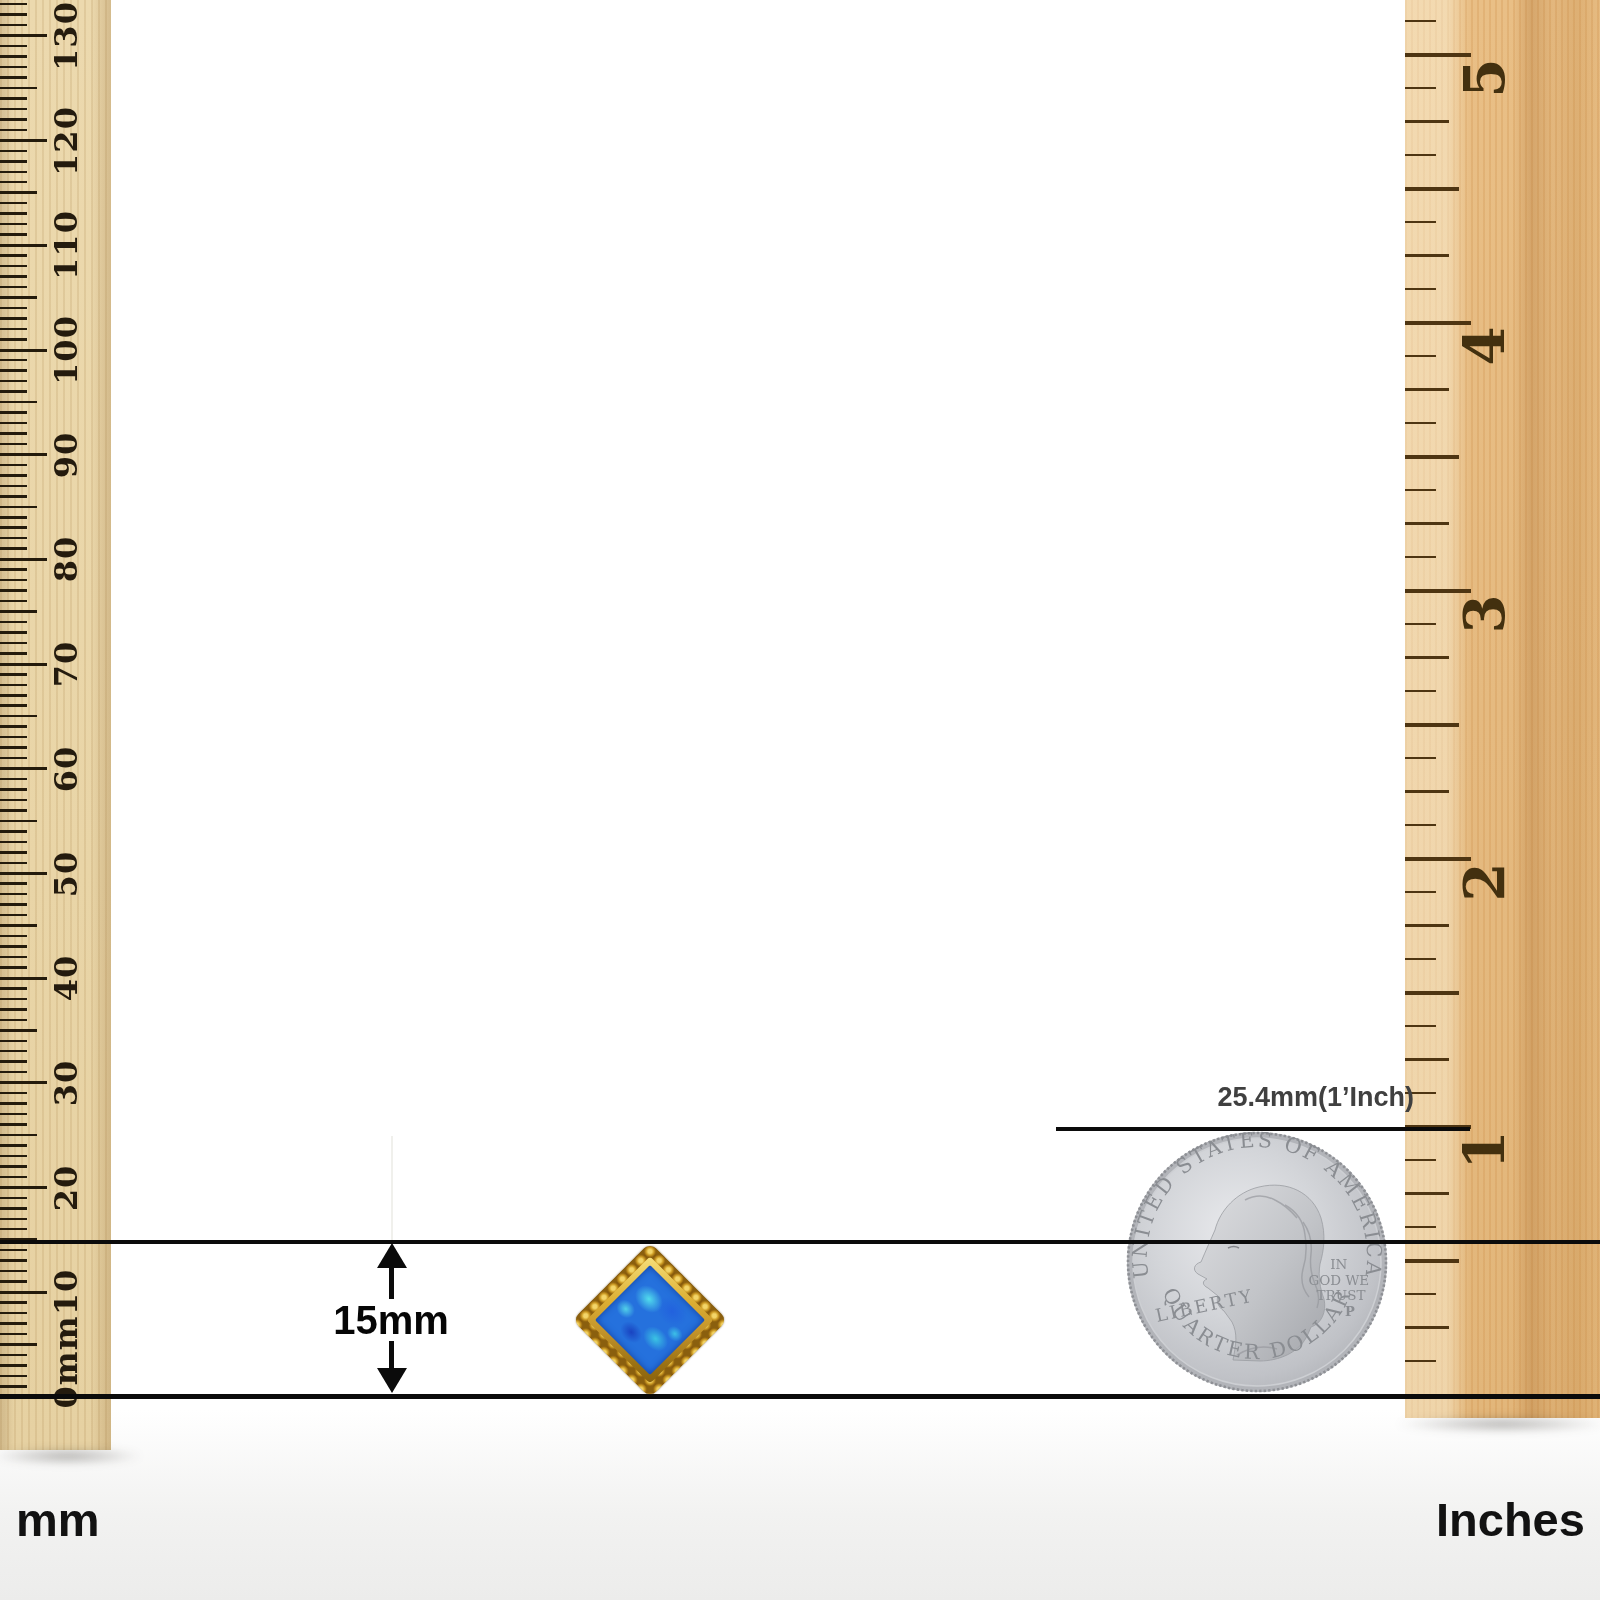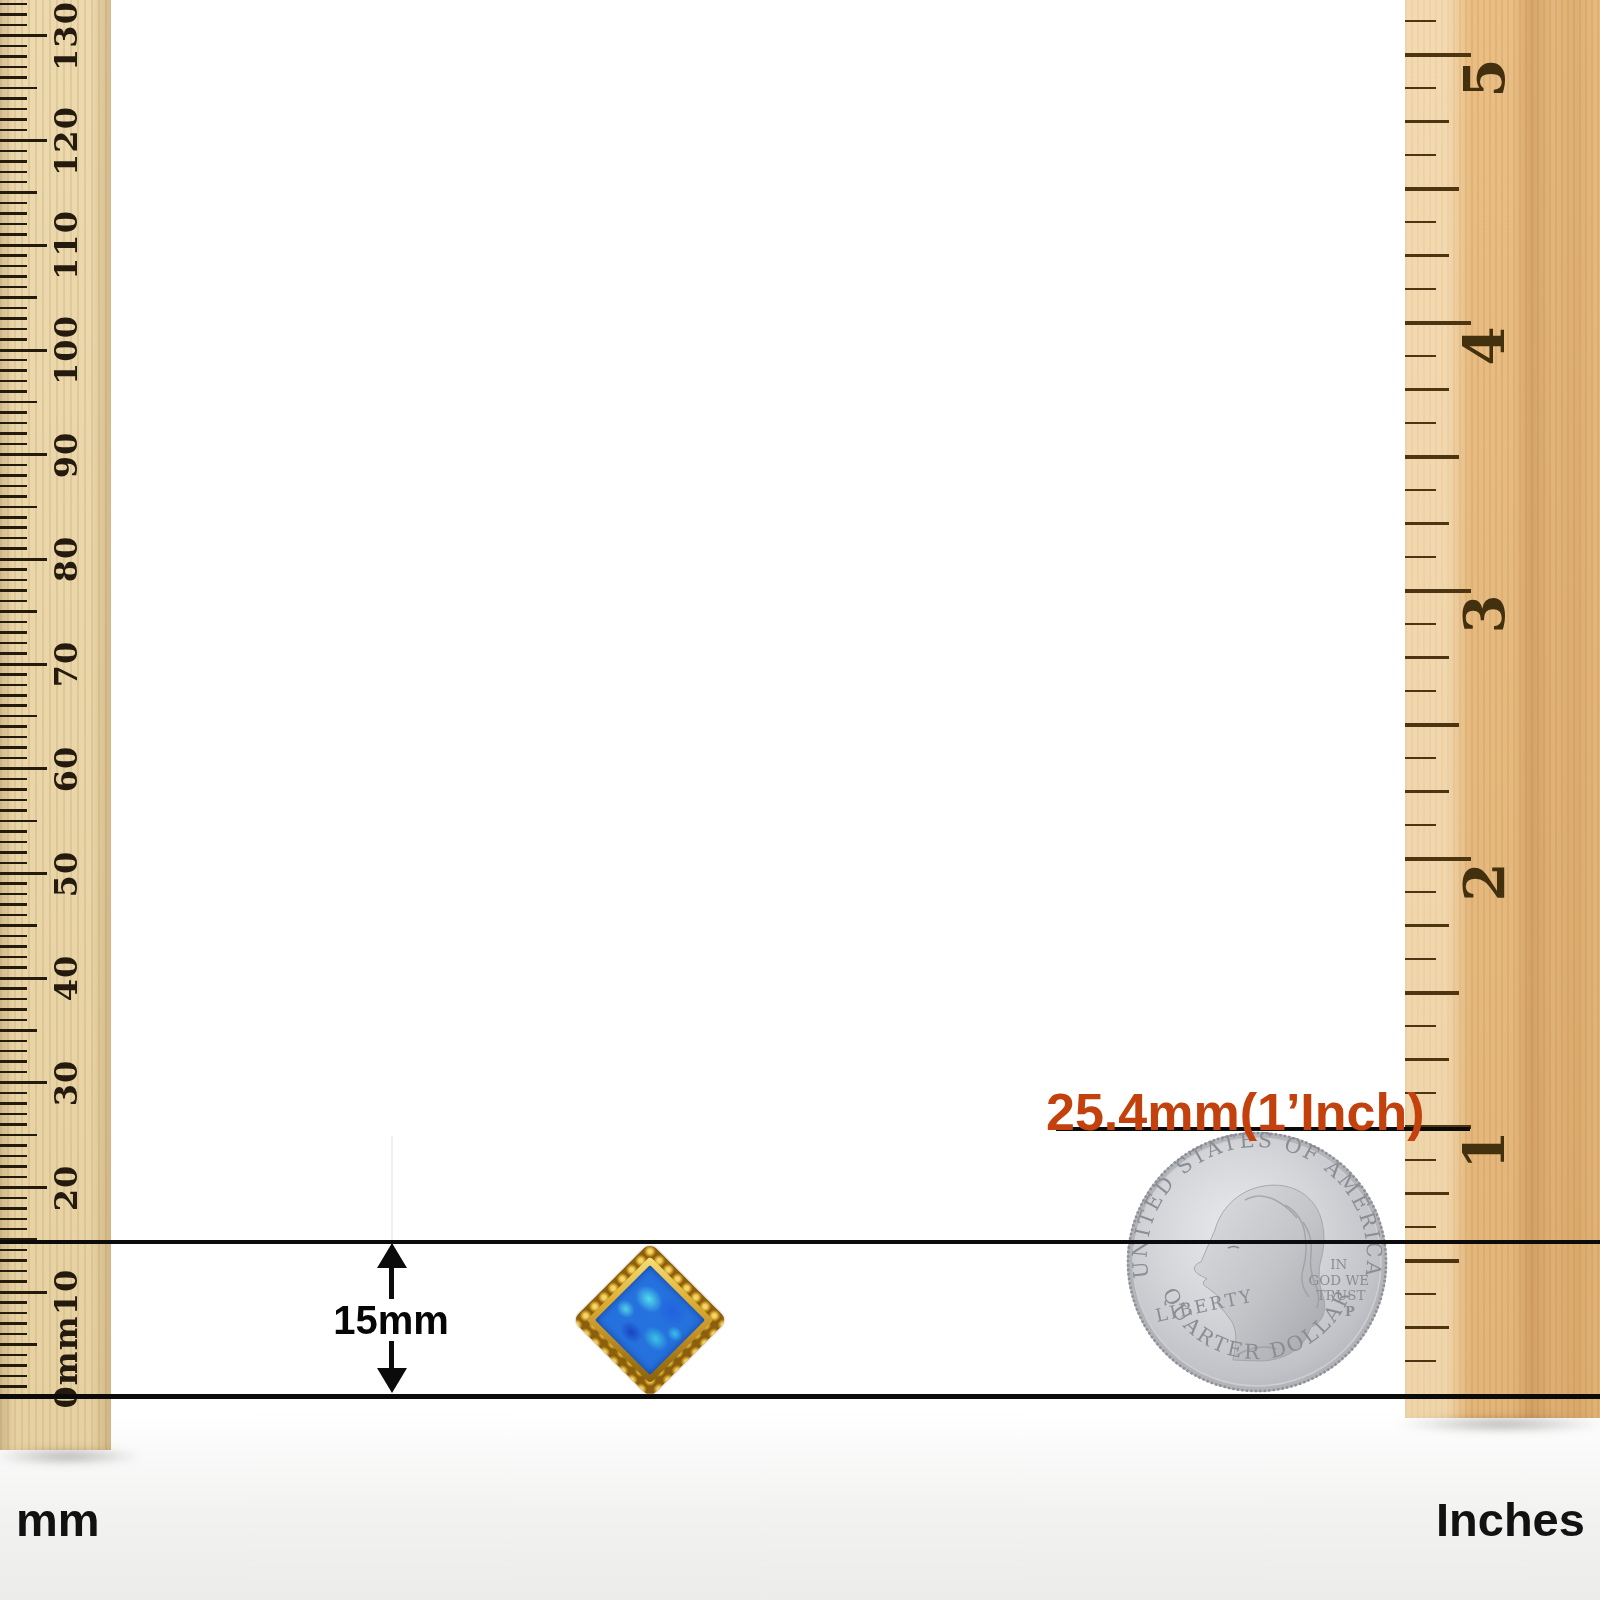--- a/index.html
+++ b/index.html
@@ -61,21 +61,21 @@
   .anno{z-index:6;}
   .faint-vline{left:391px;top:1136px;width:2px;height:104px;background:#f0f0ec;z-index:2;}
   .arrow-shaft{left:389px;top:1262px;width:5px;height:112px;background:#0b0b0b;}
   .arrow-head{width:0;height:0;border-left:15px solid transparent;border-right:15px solid transparent;}
   .arrow-head.up{left:377px;top:1243px;border-bottom:25px solid #0b0b0b;}
   .arrow-head.down{left:377px;top:1368px;border-top:25px solid #0b0b0b;}
   .size-label{left:326px;top:1299px;width:130px;height:42px;background:#ffffff;
     font-size:40px;font-weight:bold;color:#060606;text-align:center;line-height:42px;}
   .inch-line{left:1056px;top:1127px;width:414px;height:4px;background:#0b0b0b;}
   .inch-label{left:1046px;top:1082px;width:368px;text-align:right;
-    font-size:52px;font-weight:bold;color:#c2410c;white-space:nowrap;}
+    font-size:27px;font-weight:bold;color:#404040;white-space:nowrap;}
   .unit-label{font-size:47px;font-weight:bold;color:#121212;z-index:6;}
   .unit-mm{left:16px;top:1492px;}
   .unit-inches{left:1436px;top:1492px;}
 </style>
 </head>
 <body>
 
 <div class="abs bottom-fade"></div>
 
 <div class="abs ruler ruler-left" id="leftRuler">

